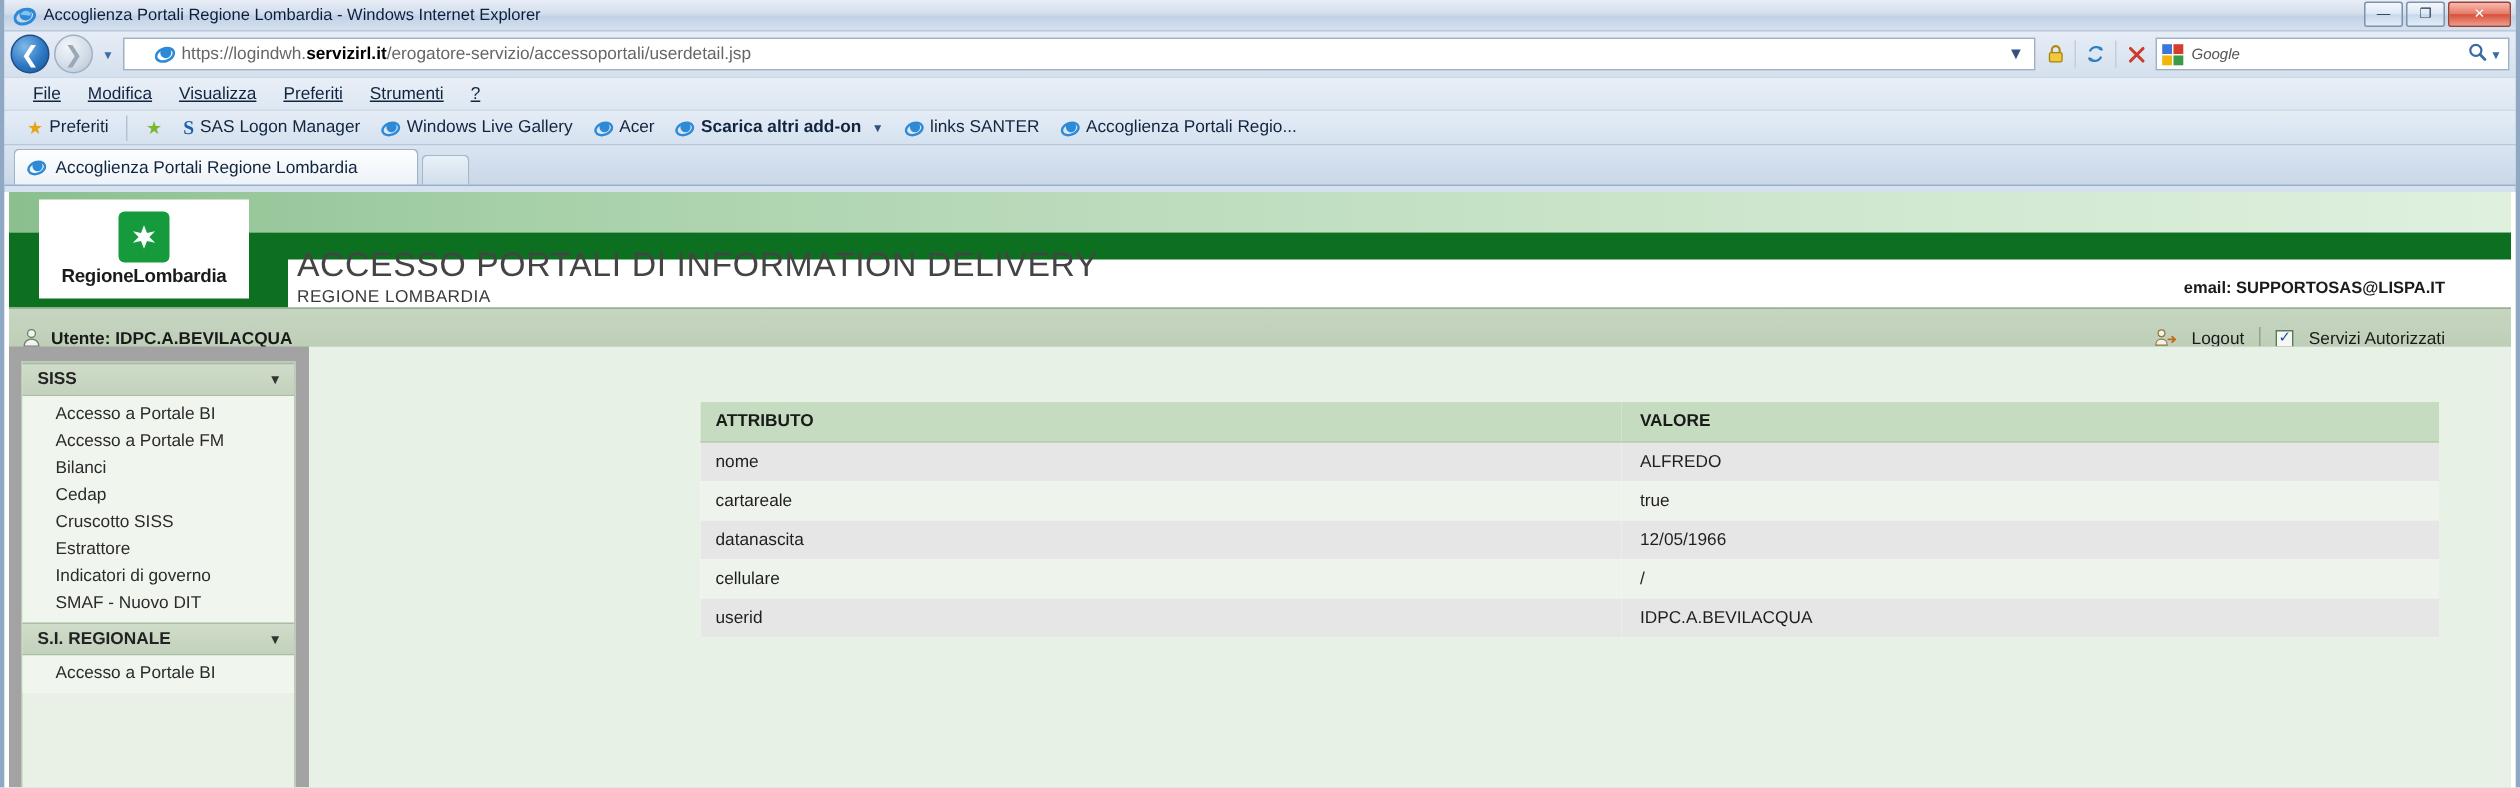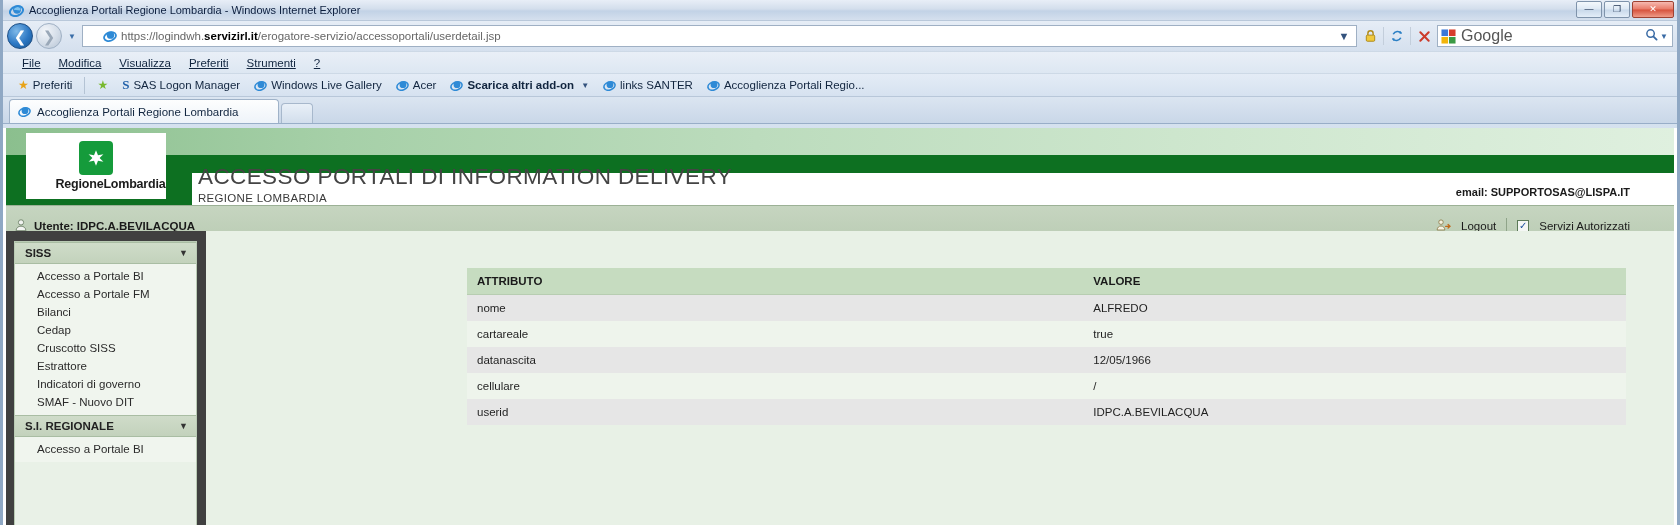--- a/index.html
+++ b/index.html
@@ -107,21 +107,21 @@
     font-size: 11px; color: #33527d;
   }
   .addr-sep { width: 1px; height: 18px; background: #c3cedb; flex: 0 0 auto; }
   #searchbox {
     width: 236px; height: 22px;
     background: #fff; border: 1px solid #9fb0c4;
     display: flex; align-items: center; padding: 0 2px 0 3px;
     flex: 0 0 auto;
   }
   #searchbox .g-icon { width: 15px; height: 15px; margin-right: 5px; flex:0 0 auto;}
-  #searchbox .ph { font-size: 16px; color: #555; flex: 1 1 auto;}
+  #searchbox .ph { font-size: 10px; color: #555; font-style: italic; flex: 1 1 auto;}
   #searchbox .mag { color: #3a6ba5; font-size: 12px; }
   #searchbox .caret { color: #3a6ba5; font-size: 8px; padding: 0 2px;}
 
   
   #menubar {
     height: 22px; display: flex; align-items: center;
     padding-left: 10px; gap: 0;
     background: linear-gradient(to bottom, #e9eff7 0%, #dde7f2 100%);
     border-top: 1px solid #cdd9e6;
   }
@@ -220,21 +220,20 @@
   .logo-mark {
     width: 34px; height: 34px;
     background: #159b3b;
     border-radius: 4px;
     display: flex; align-items: center; justify-content: center;
     margin-bottom: 2px;
   }
   .logo-text {
     font-size: 12.5px; font-weight: bold; color: #1b1b1b;
     letter-spacing: -0.2px;
-    padding-left: 29px;
   }
   #banner-title {
     position: absolute; left: 192px; top: 36px; z-index: 6;
     color: #3a3a3a;
   }
   #banner-title .t1 {
     font-size: 22.5px; letter-spacing: 0.4px; color: #444;
     font-family: "Liberation Sans", sans-serif;
   }
   #banner-title .t2 {
@@ -269,21 +268,21 @@
   .chkbox {
     width: 12px; height: 12px;
     background: #f4f7f4; border: 1px solid #5b7a58;
     display: inline-flex; align-items: center; justify-content: center;
     font-size: 10px; color: #1c4f9c; line-height: 1;
   }
 
   
   #body-area {
     position: absolute; left: 0; right: 0; top: 103px; bottom: 0;
-    background: #404040;
+    background: #a3a3a3;
   }
   #sidebar {
     position: absolute; left: 8px; top: 10px; width: 183px; bottom: 0;
     background: #e9f1e7;
     border-left: 1px solid #b9cbb4;
     border-right: 1px solid #b9cbb4;
     border-top: 1px solid #b9cbb4;
   }
   .menu-group-header {
     height: 22px;

